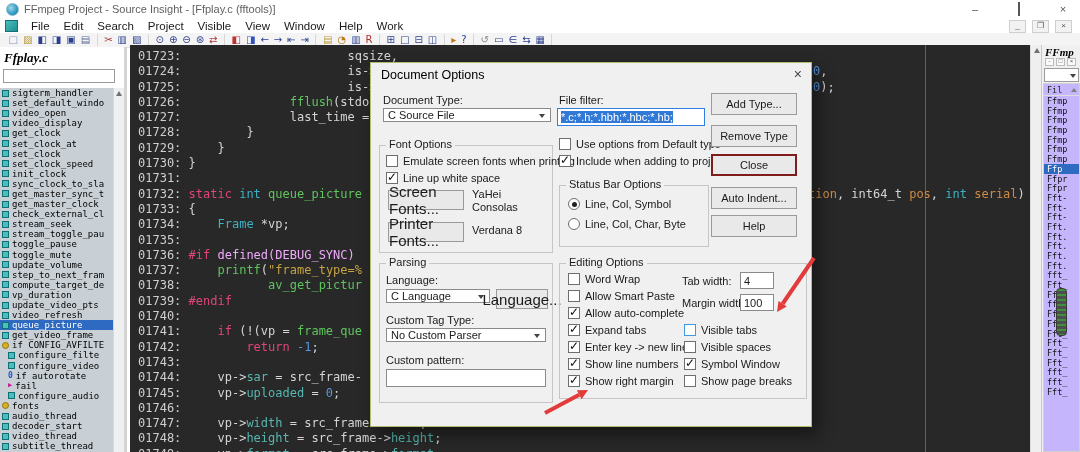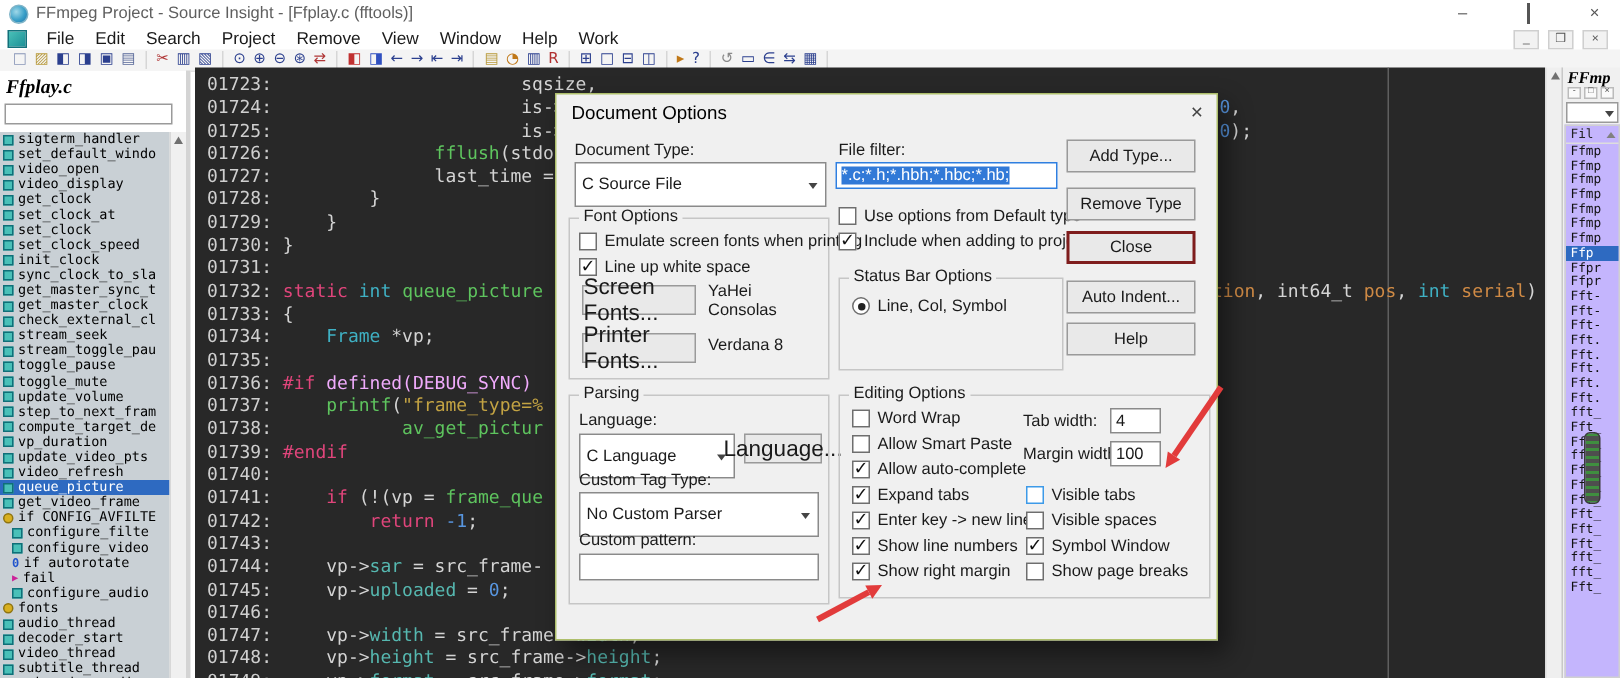--- a/index.html
+++ b/index.html
@@ -64,21 +64,21 @@
   .rp-row.sel{background:#2e6ac1;color:#fff;}
   #rp-thumb{position:absolute;left:1056px;top:288px;width:9px;height:46px;border-radius:4px;z-index:20;
             background:repeating-linear-gradient(180deg,#3f8f3f 0 2px,#4e4e4e 2px 5px);border:1px solid #3a3a3a;}
   
   #dialog{position:absolute;left:370px;top:62px;width:440px;height:363px;background:#f0f0f0;border:1px solid #aebf6b;
           box-shadow:6px 8px 16px rgba(0,0,0,0.45);z-index:10;font-size:11px;color:#1a1a1a;}
   #dlg-titlebar{position:absolute;left:0;top:0;right:0;height:24px;}
   #dlg-title{position:absolute;left:10px;top:5px;font-size:12.5px;color:#000;}
   #dlg-close{position:absolute;right:9px;top:3px;font-size:14px;color:#444;cursor:default;}
   .lbl{position:absolute;white-space:nowrap;}
-  .combo{position:absolute;height:30px;background:#fff;border:1px solid #8a8a8a;display:flex;align-items:center;padding:0 16px 0 4px;box-sizing:border-box;white-space:nowrap;overflow:hidden;}
+  .combo{position:absolute;height:14px;background:#fff;border:1px solid #8a8a8a;display:flex;align-items:center;padding:0 16px 0 4px;box-sizing:border-box;white-space:nowrap;overflow:hidden;}
   .caret{position:absolute;right:5px;top:50%;margin-top:-1px;width:0;height:0;border-left:3.5px solid transparent;border-right:3.5px solid transparent;border-top:4px solid #444;}
   .txt{position:absolute;height:18px;background:#fff;border:1px solid #8a8a8a;display:flex;align-items:center;padding:0 3px;box-sizing:border-box;white-space:nowrap;overflow:hidden;}
   .txt.focus{border-color:#2f7fe0;}
   .sel-text{background:#3179d7;color:#fff;}
   .btn{position:absolute;left:340px;width:86px;height:22px;background:#e9e9e9;border:1px solid #9a9a9a;display:flex;align-items:center;justify-content:center;cursor:default;box-sizing:border-box;}
   .btn.default{border:2px solid #7f1d1d;}
   .btn2{position:absolute;background:#e9e9e9;border:1px solid #9a9a9a;display:flex;align-items:center;justify-content:center;cursor:default;box-sizing:border-box;font-size:15px;}
   .grp{position:absolute;border:1px solid #c6c6c6;}
   .grp-label{position:absolute;top:-8px;left:6px;background:#f0f0f0;padding:0 3px;font-size:11px;white-space:nowrap;}
   .cbrow{display:flex;align-items:center;gap:5px;height:17px;white-space:nowrap;cursor:default;}
@@ -104,21 +104,21 @@
       <span class="wbtn">×</span>
     </div>
   </div>
 
   <div id="menubar">
     <div id="menu-doc-icon"></div>
   <span class="menu-item">File</span>
       <span class="menu-item">Edit</span>
       <span class="menu-item">Search</span>
       <span class="menu-item">Project</span>
-      <span class="menu-item">Remove</span>
+      <span class="menu-item">Visible</span>
       <span class="menu-item">View</span>
       <span class="menu-item">Window</span>
       <span class="menu-item">Help</span>
       <span class="menu-item">Work</span>
     </div>
   <div id="mdi-ctrls">
     <span class="mdibtn">_</span>
     <span class="mdibtn">❒</span>
     <span class="mdibtn">×</span>
   </div>
@@ -473,20 +473,24 @@
         </div>
       </div>
 
     <div class="grp" style="left:188px;top:122px;width:148px;height:60px">
       <div class="grp-label">Status Bar Options</div>
       <div id="sb-radios" style="position:absolute;left:8px;top:8px">
           <div class="cbrow" style="height: 20px;">
             <span class="radio on"></span>
             <span class="cblabel">Line, Col, Symbol</span>
           </div>
+          <div class="cbrow" style="height: 20px;">
+            <span class="radio"></span>
+            <span class="cblabel">Line, Col, Char, Byte</span>
+          </div>
         </div>
     </div>
 
     <div class="grp" style="left:8px;top:200px;width:172px;height:138px">
       <div class="grp-label">Parsing</div>
       <div class="lbl" style="left:6px;top:10px">Language:</div>
       <div class="combo" style="left:6px;top:25px;width:104px">
         <span>C Language</span>
           <span class="caret"></span>
       </div>

